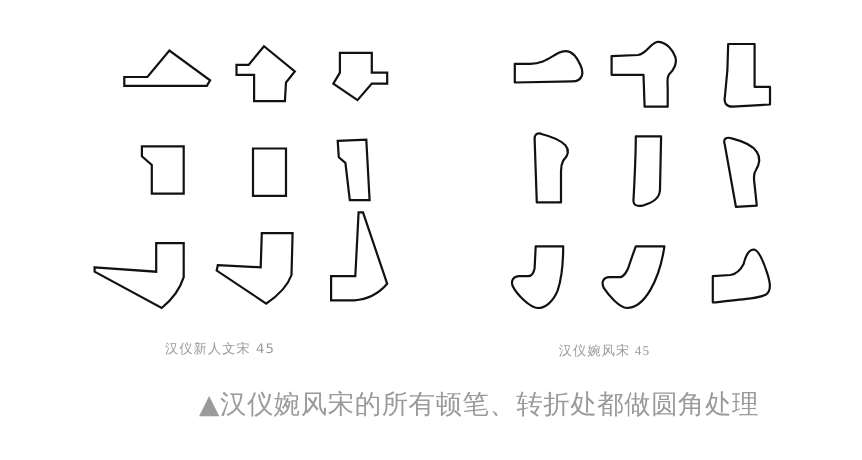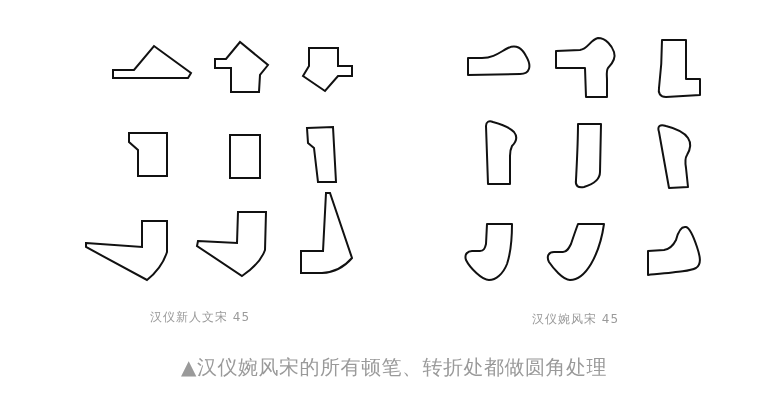--- a/index.html
+++ b/index.html
@@ -1,21 +1,21 @@
 <!DOCTYPE html>
 <html><head>
 <meta charset="utf-8">
 <style>
   html, body { margin:0; padding:0; background:#ffffff; }
   body { width:784px; height:418px; position:relative; overflow:hidden; font-family:"DejaVu Sans", sans-serif; }
   #canvas { position:absolute; left:0; top:0; }
   .label { position:absolute; color:#9a9a9a; font-size:12px; line-height:22px; white-space:nowrap; letter-spacing:1px; }
   #label-left { left:150px; top:306px; }
-  #label-right { left:532px; top:308px; }
-  #caption { left:181px; top:356px; font-size:20px; letter-spacing:0.5px; }
+  #label-right { left:508px; top:308px;font-family:Liberation Serif, serif; }
+  #caption { left:181px; top:356px; font-size:24px; letter-spacing:0.5px; }
 </style>
 </head>
 <body>
 
 <svg id="canvas" width="784" height="418" viewBox="0 0 784 418">
   <defs>
     <linearGradient id="divGrad" x1="0" y1="0" x2="0" y2="1">
       <stop offset="0" stop-color="#111" stop-opacity="0"></stop>
       <stop offset="0.5" stop-color="#111" stop-opacity="1"></stop>
       <stop offset="1" stop-color="#111" stop-opacity="0"></stop>

